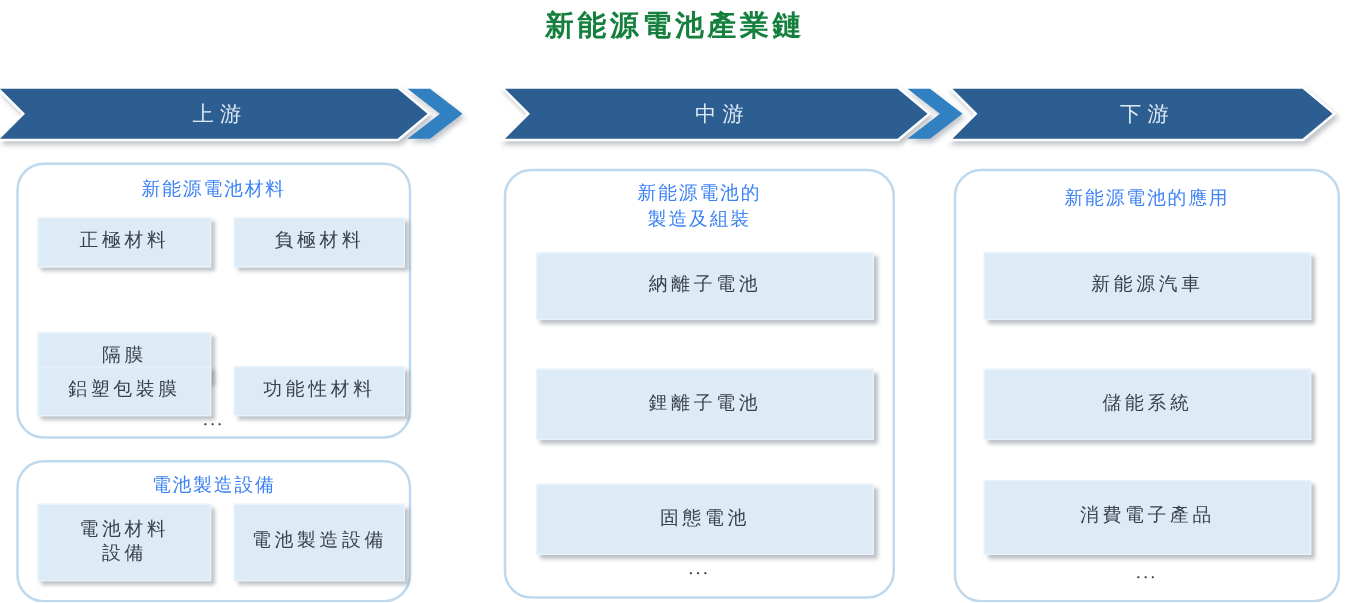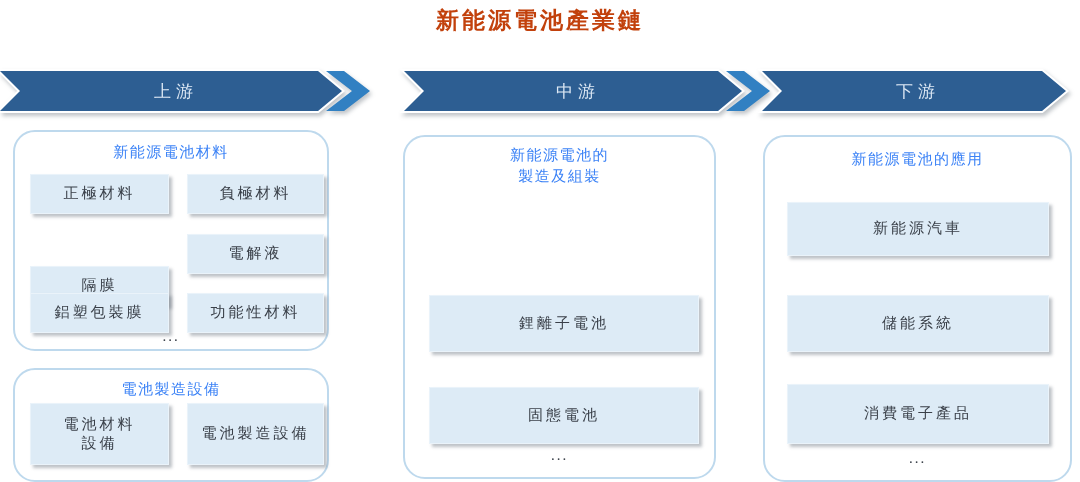--- a/index.html
+++ b/index.html
@@ -1,20 +1,20 @@
 <!DOCTYPE html>
 <html><head>
 <meta charset="utf-8">
 <style>
   html,body{margin:0;padding:0;background:#fff;}
   .stage{position:relative;width:1080px;height:482px;background:#fff;overflow:hidden;
          font-family:"Liberation Serif","DejaVu Serif",serif;}
   .title{position:absolute;top:5px;left:0;width:100%;text-align:center;
          font-family:Liberation Sans, sans-serif;
-         font-size:23px;font-weight:bold;letter-spacing:3px;color:#c2410c;}
+         font-size:23px;font-weight:bold;letter-spacing:3px;color:#15803d;}
   .banners{position:absolute;left:0;top:69px;
            filter:drop-shadow(2px 3px 2px rgba(90,100,110,.38));}
   .banner-poly{fill:#2d5e92;stroke:#ffffff;stroke-width:4;paint-order:stroke;}
   .chev-poly{fill:#3180c2;}
   .bannerText{fill:#dee9f5;font-size:17px;letter-spacing:5px;
               font-family:"Liberation Serif","DejaVu Serif",serif;}
   .container{position:absolute;background:#fff;border:2px solid #bed9ed;border-radius:22px;}
   .hdr{position:absolute;left:0;width:100%;text-align:center;color:#3b82f6;
        font-size:15px;letter-spacing:1.5px;line-height:21px;}
   .cell{position:absolute;background:#ddebf6;border:1px solid #eaf3fa;
@@ -40,21 +40,20 @@
     <text class="bannerText" x="176" y="28" text-anchor="middle">上游</text>
     <text class="bannerText" x="578" y="28" text-anchor="middle">中游</text>
     <text class="bannerText" x="918" y="28" text-anchor="middle">下游</text>
   </svg>
 
   <div class="container" style="left:13px;top:130px;width:312px;height:217px;">
     <div class="hdr" style="top:10px;">新能源電池材料</div>
     <div class="cell" style="left:15px;top:42px;width:137px;height:38px;">正極材料</div>
     <div class="cell" style="left:172px;top:42px;width:135px;height:38px;">負極材料</div>
     <div class="cell" style="left:15px;top:102px;width:137px;height:38px;margin-top:32px;">隔膜</div>
-    <div class="cell" style="left:172px;top:102px;width:135px;height:38px;">電解液</div>
     <div class="cell" style="left:15px;top:161px;width:137px;height:38px;">鋁塑包裝膜</div>
     <div class="cell" style="left:172px;top:161px;width:135px;height:38px;">功能性材料</div>
     <div class="dots" style="top:196px;">...</div>
   </div>
 
   <div class="container" style="left:13px;top:368px;width:312px;height:110px;">
     <div class="hdr" style="top:9px;">電池製造設備</div>
     <div class="cell" style="left:15px;top:33px;width:137px;height:60px;">
       <span>電池材料</span>
       <span>設備</span>
@@ -62,20 +61,21 @@
     <div class="cell" style="left:172px;top:33px;width:135px;height:60px;">
       <span>電池製造設備</span>
     </div>
   </div>
 
   <div class="container" style="left:403px;top:135px;width:309px;height:340px;">
     <div class="hdr" style="top:8px;">
       <span style="display:block;">新能源電池的</span>
       <span style="display:block;">製造及組裝</span>
     </div>
+    <div class="cell" style="left:24px;top:65px;width:268px;height:52px;">納離子電池</div>
     <div class="cell" style="left:24px;top:158px;width:268px;height:55px;">鋰離子電池</div>
     <div class="cell" style="left:24px;top:250px;width:268px;height:55px;">固態電池</div>
     <div class="dots" style="top:310px;">...</div>
   </div>
 
   <div class="container" style="left:763px;top:135px;width:305px;height:343px;">
     <div class="hdr" style="top:12px;">新能源電池的應用</div>
     <div class="cell" style="left:22px;top:65px;width:260px;height:52px;">新能源汽車</div>
     <div class="cell" style="left:22px;top:158px;width:260px;height:55px;">儲能系統</div>
     <div class="cell" style="left:22px;top:247px;width:260px;height:58px;">消費電子產品</div>

